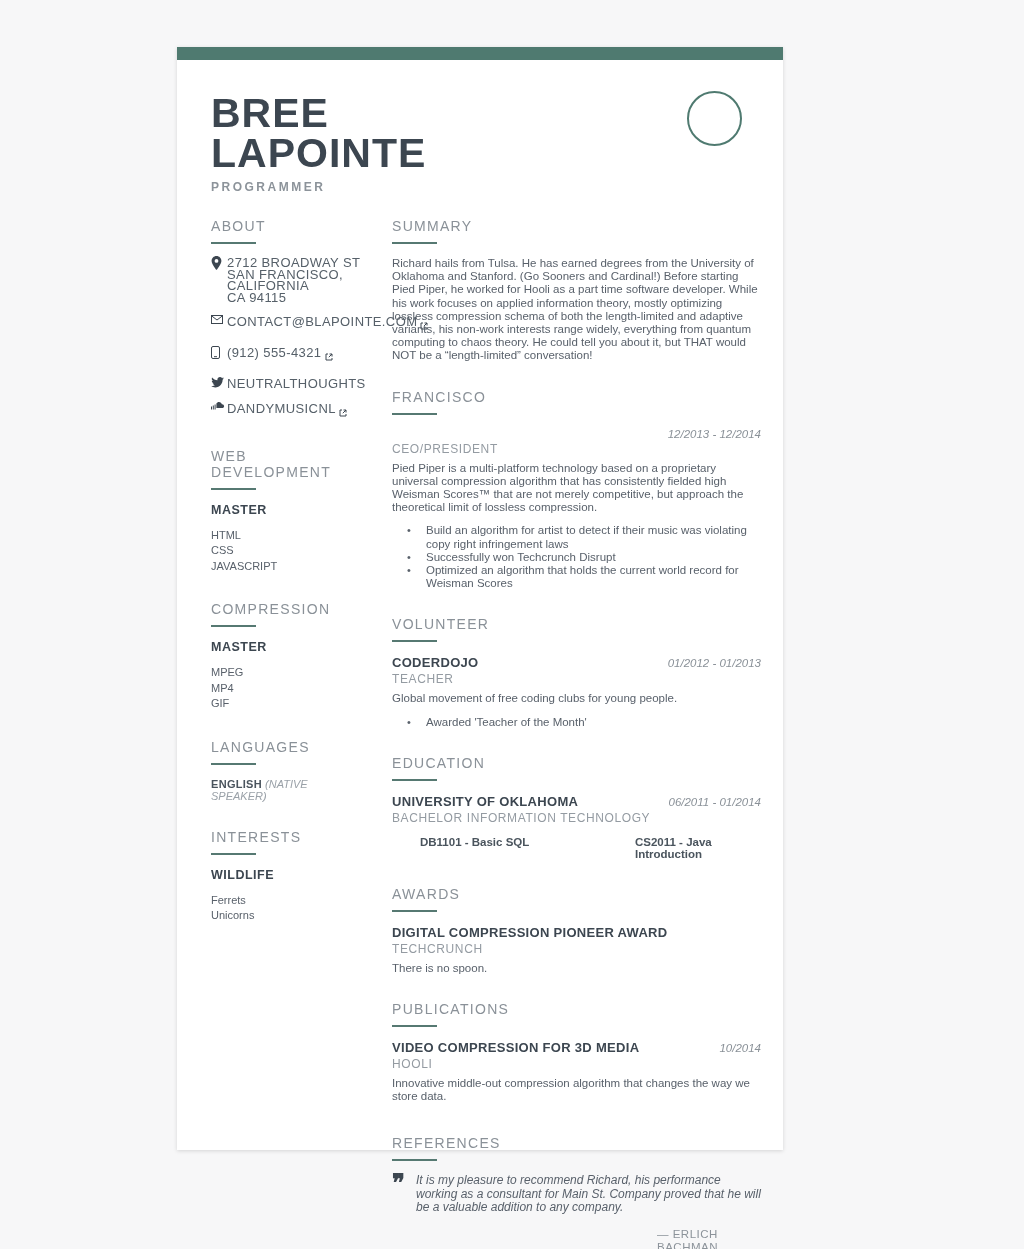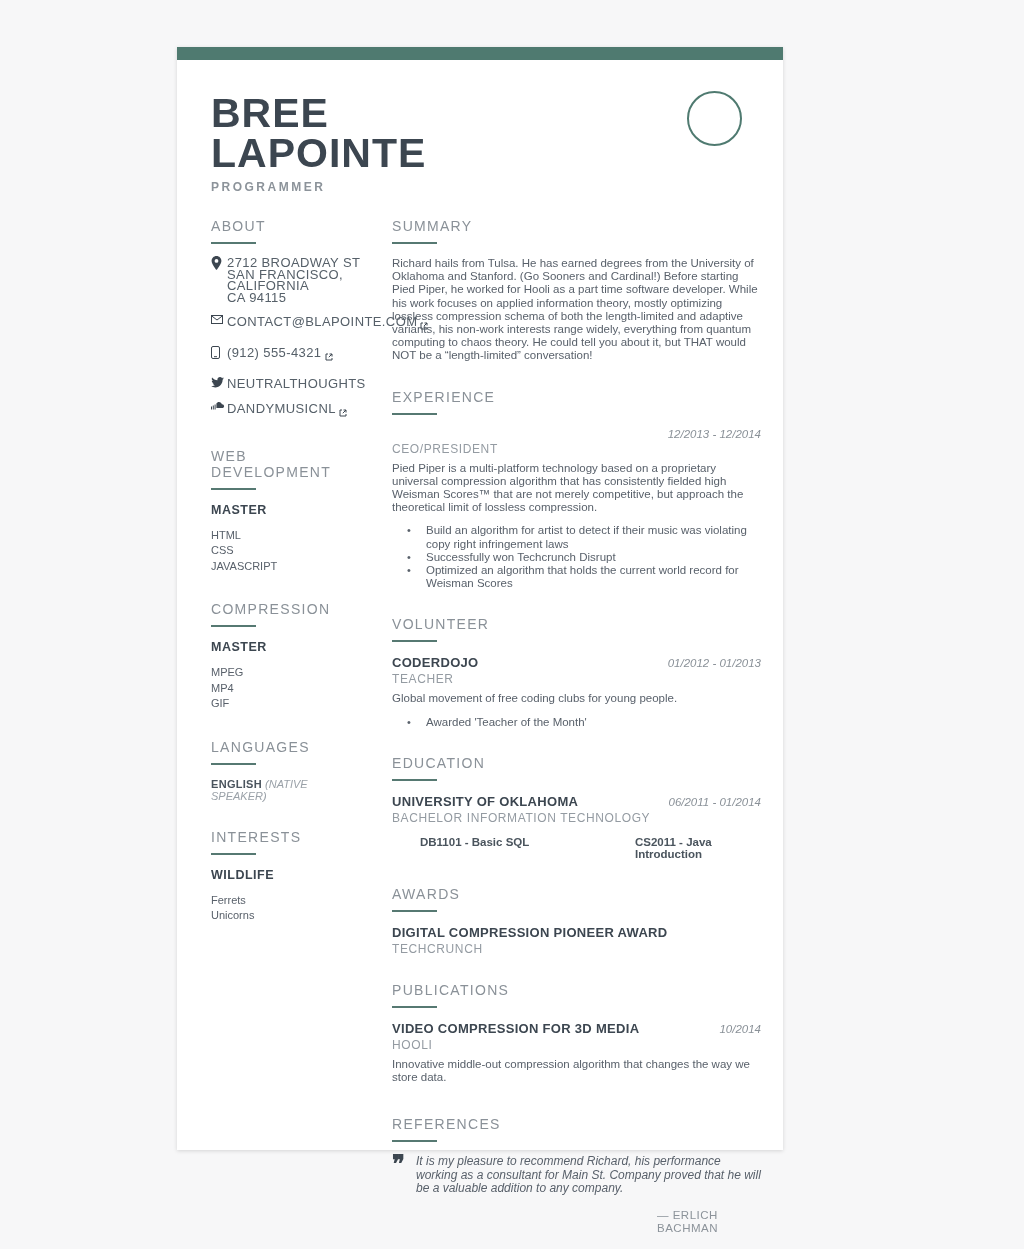--- a/index.html
+++ b/index.html
@@ -238,21 +238,21 @@
     </div>
 
     <div class="main">
 
       <div class="main-section">
         <div class="section-title">SUMMARY</div>
         <p class="body-text">Richard hails from Tulsa. He has earned degrees from the University of Oklahoma and Stanford. (Go Sooners and Cardinal!) Before starting Pied Piper, he worked for Hooli as a part time software developer. While his work focuses on applied information theory, mostly optimizing lossless compression schema of both the length-limited and adaptive variants, his non-work interests range widely, everything from quantum computing to chaos theory. He could tell you about it, but THAT would NOT be a “length-limited” conversation!</p>
       </div>
 
       <div class="main-section">
-        <div class="section-title">EXPERIENCE</div>
+        <div class="section-title">FRANCISCO</div>
         <div class="entry-row">
           <span class="entry-title"></span>
           <span class="entry-date">12/2013 - 12/2014</span>
         </div>
         <div class="entry-subtitle">CEO/PRESIDENT</div>
         <p class="body-text entry-desc">Pied Piper is a multi-platform technology based on a proprietary universal compression algorithm that has consistently fielded high Weisman Scores™ that are not merely competitive, but approach the theoretical limit of lossless compression.</p>
         <ul class="bullet-list body-text">
           <li>
               <span class="bullet-dot">•</span>
               <span class="bullet-text">Build an algorithm for artist to detect if their music was violating copy right infringement laws</span>
@@ -296,20 +296,21 @@
           <span class="course">CS2011 - Java Introduction</span>
         </div>
       </div>
 
       <div class="main-section">
         <div class="section-title">AWARDS</div>
         <div class="entry-row">
           <span class="entry-title">DIGITAL COMPRESSION PIONEER AWARD</span>
         </div>
         <div class="entry-subtitle">TECHCRUNCH</div>
+        <p class="body-text entry-desc">There is no spoon.</p>
       </div>
 
       <div class="main-section" style="margin-bottom:32px;">
         <div class="section-title">PUBLICATIONS</div>
         <div class="entry-row">
           <span class="entry-title">VIDEO COMPRESSION FOR 3D MEDIA</span>
           <span class="entry-date">10/2014</span>
         </div>
         <div class="entry-subtitle">HOOLI</div>
         <p class="body-text entry-desc">Innovative middle-out compression algorithm that changes the way we store data.</p>

